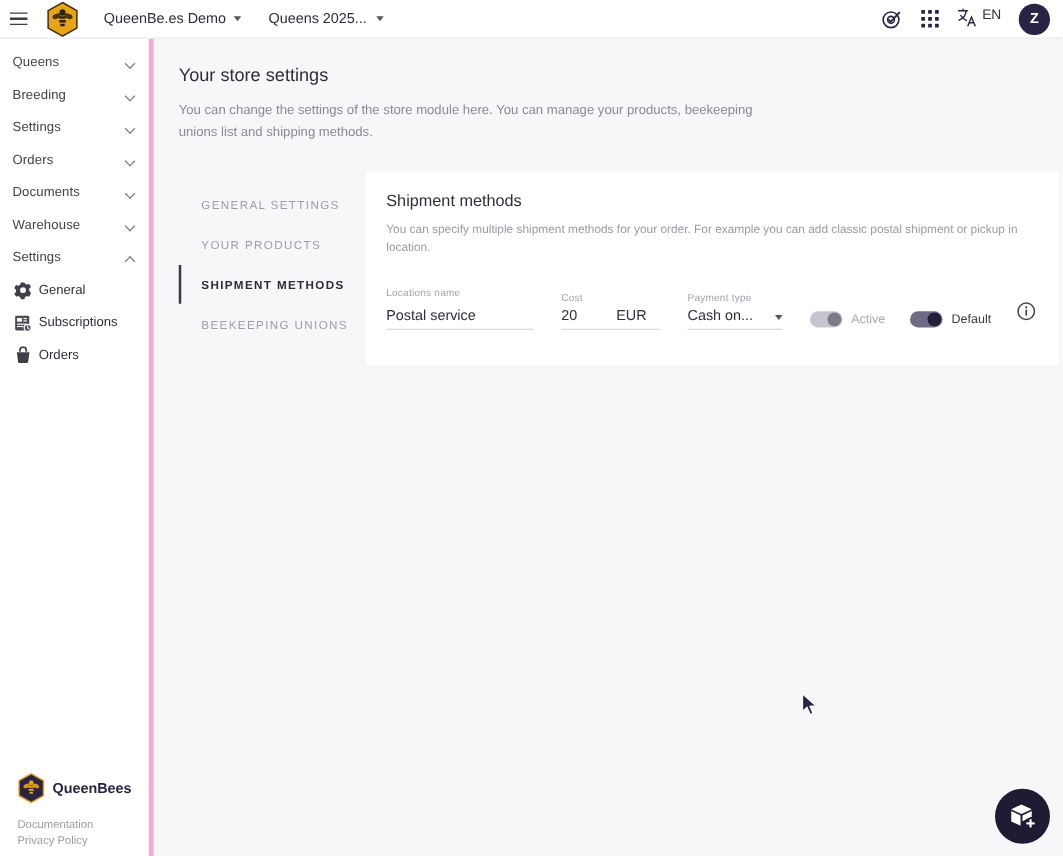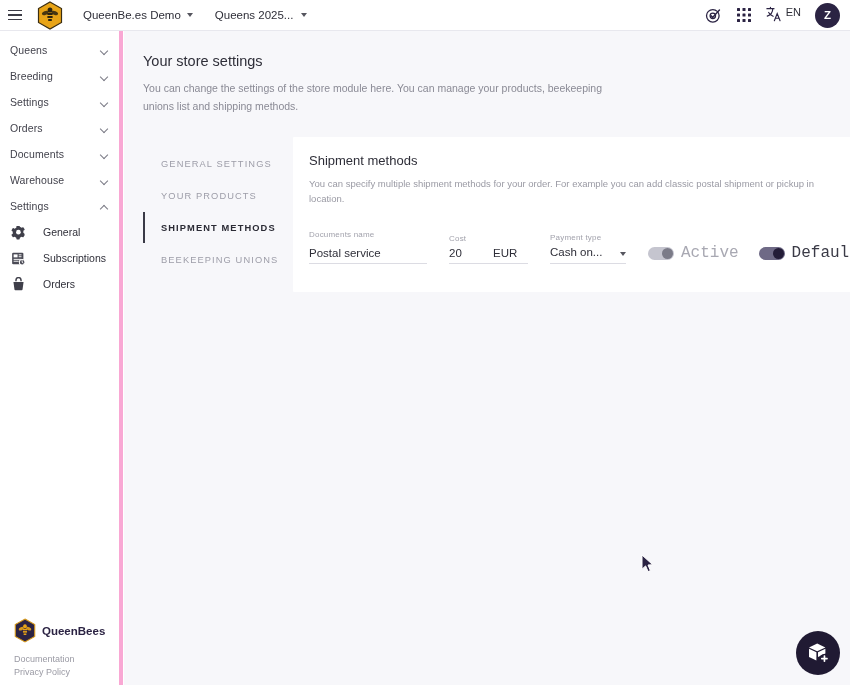--- a/index.html
+++ b/index.html
@@ -93,21 +93,21 @@
     content: ""; position: absolute; left: 1px; top: 2px;
     width: 5px; height: 5px;
     border-right: 1.3px solid #7a7a85;
     border-bottom: 1.3px solid #7a7a85;
     transform: rotate(45deg);
   }
   .chev.up::before { transform: rotate(-135deg); top: 4px; }
 
   .nav-sub {
     height: 26px; display: flex; align-items: center;
-    gap: 17px; padding-left: 11px;
+    gap: 5px; padding-left: 11px;
     font-size: 10.5px; color: #2f2f39;
     cursor: pointer;
   }
   .nav-sub .ico { width: 15px; height: 15px; flex: none; display: block; }
 
   .side-footer {
     position: absolute; bottom: 0; left: 0; width: 124px;
     padding: 0 0 6px 14px;
   }
   .sf-logo { display: flex; align-items: center; gap: 6px; margin-bottom: 10px; }
@@ -205,21 +205,21 @@
     position: relative; flex: none;
   }
   .sw .knob {
     position: absolute; top: 1px; width: 11px; height: 11px;
     border-radius: 50%; background: #fff;
   }
   .sw.off { background: #c5c5cf; }
   .sw.off .knob { right: 1px; background: #7b7b88; }
   .sw.on { background: #6f6a86; }
   .sw.on .knob { right: 1px; background: #241d38; }
-  .sw-lbl { font-size: 16px; font-family: Liberation Mono, monospace; }
+  .sw-lbl { font-size: 10px; }
   .sw-lbl.muted { color: #a8a8b2; }
   .sw-lbl.dark { color: #3a3a46; }
 
   .info-ico { margin-left: auto; padding-bottom: 2px; cursor: pointer; }
 
   
   .fab {
     position: absolute; right: 10px; bottom: 10px;
     width: 44px; height: 44px; border-radius: 50%;
     background: #201a33;
@@ -399,21 +399,21 @@
       <div class="tab active">SHIPMENT METHODS</div>
       <div class="tab">BEEKEEPING UNIONS</div>
     </div>
 
     <div class="panel">
       <h2 class="panel-title">Shipment methods</h2>
       <p class="panel-desc">You can specify multiple shipment methods for your order. For example you can add classic postal shipment or pickup in location.</p>
 
       <div class="form-row">
         <div class="field">
-          <label class="f-label">Documents name</label>
+          <label class="f-label">Locations name</label>
           <input class="f-input f-name" value="Postal service" style="">
         </div>
 
         <div class="field">
           <label class="f-label">Cost</label>
           <div class="f-cost-wrap">
             <input class="f-input f-cost" value="20" style="">
             <span class="f-cur">EUR</span>
           </div>
         </div>

